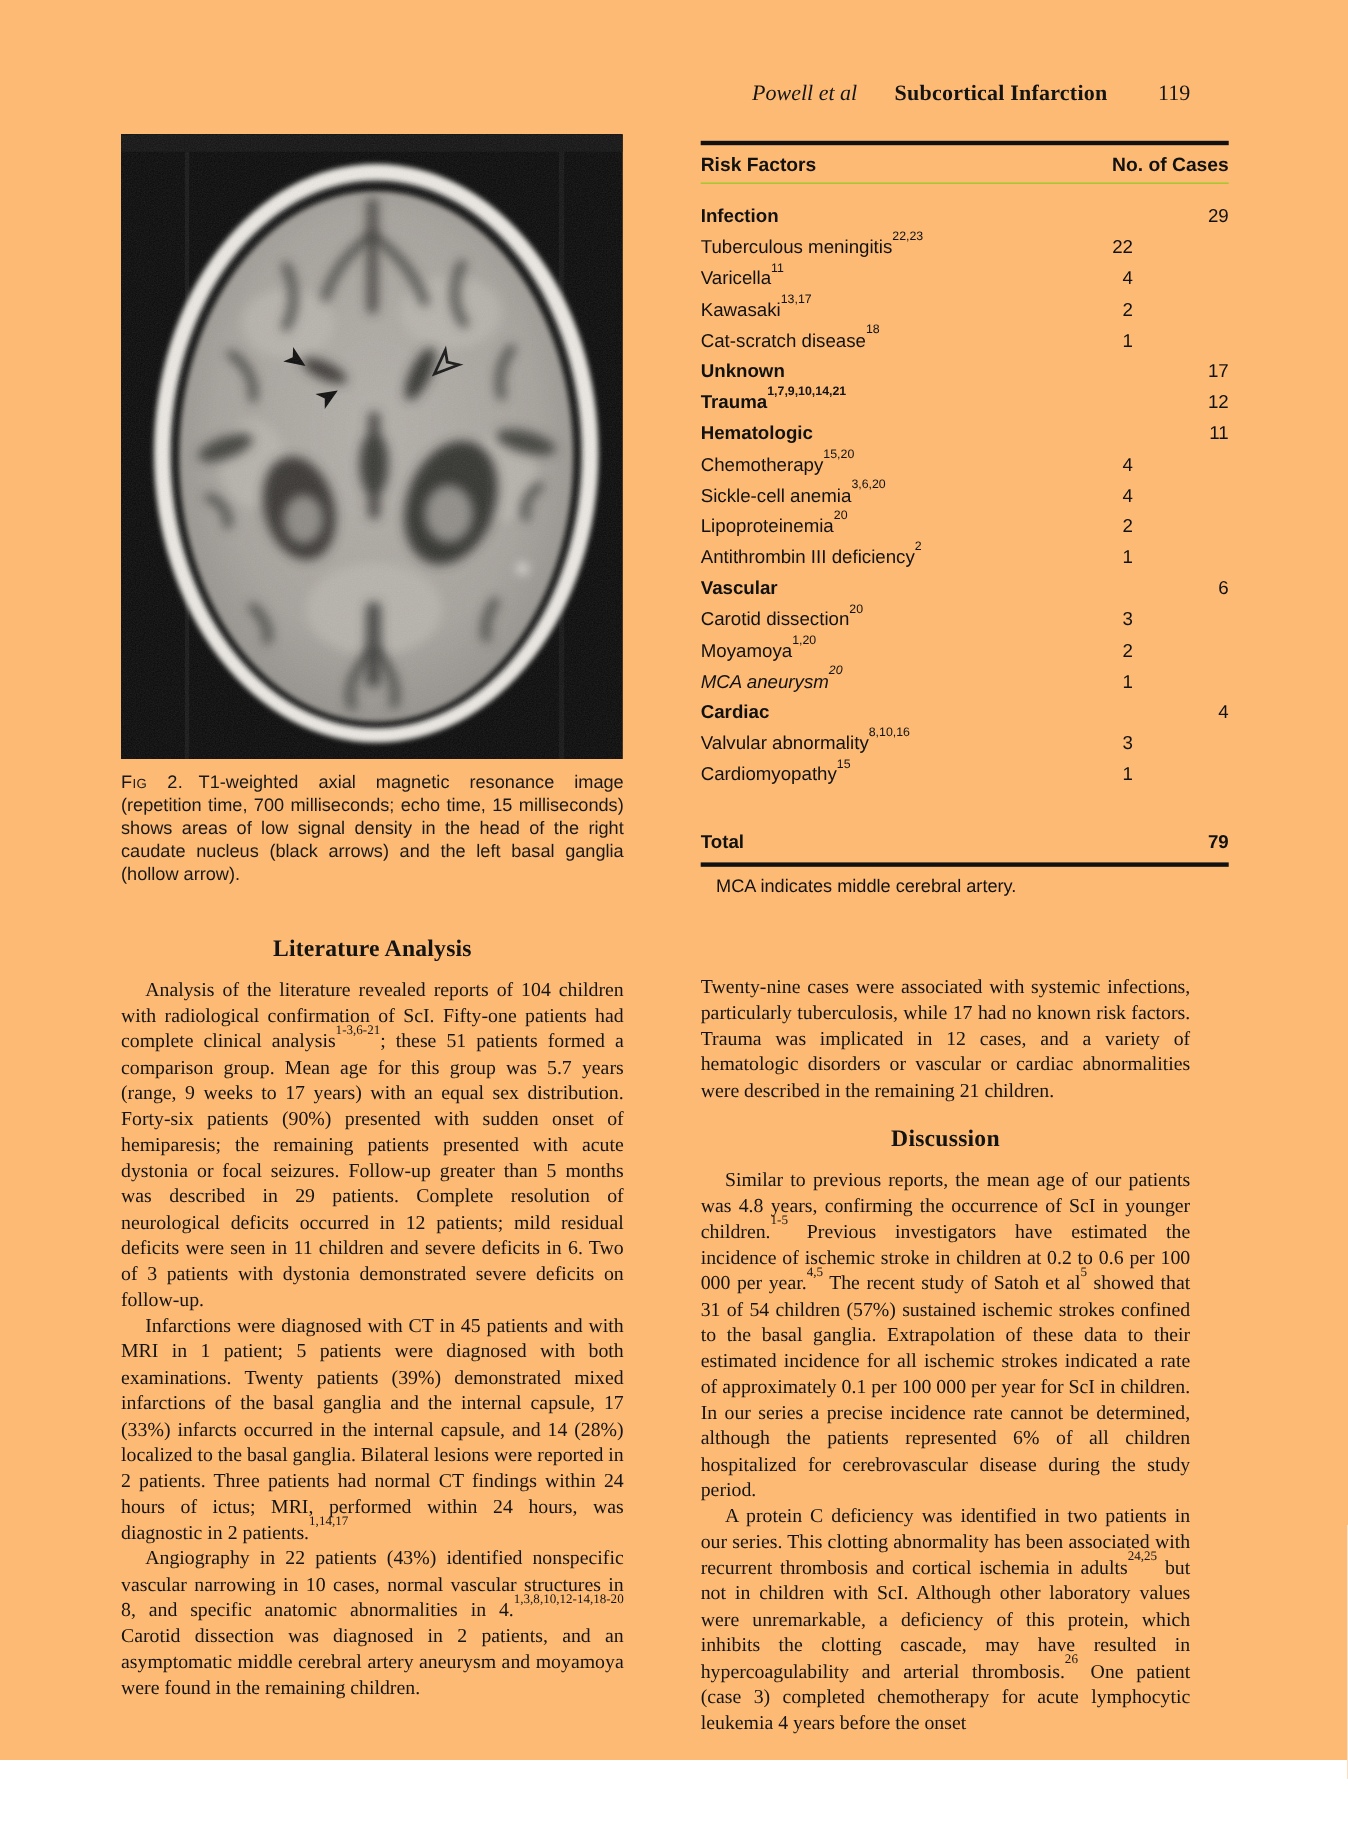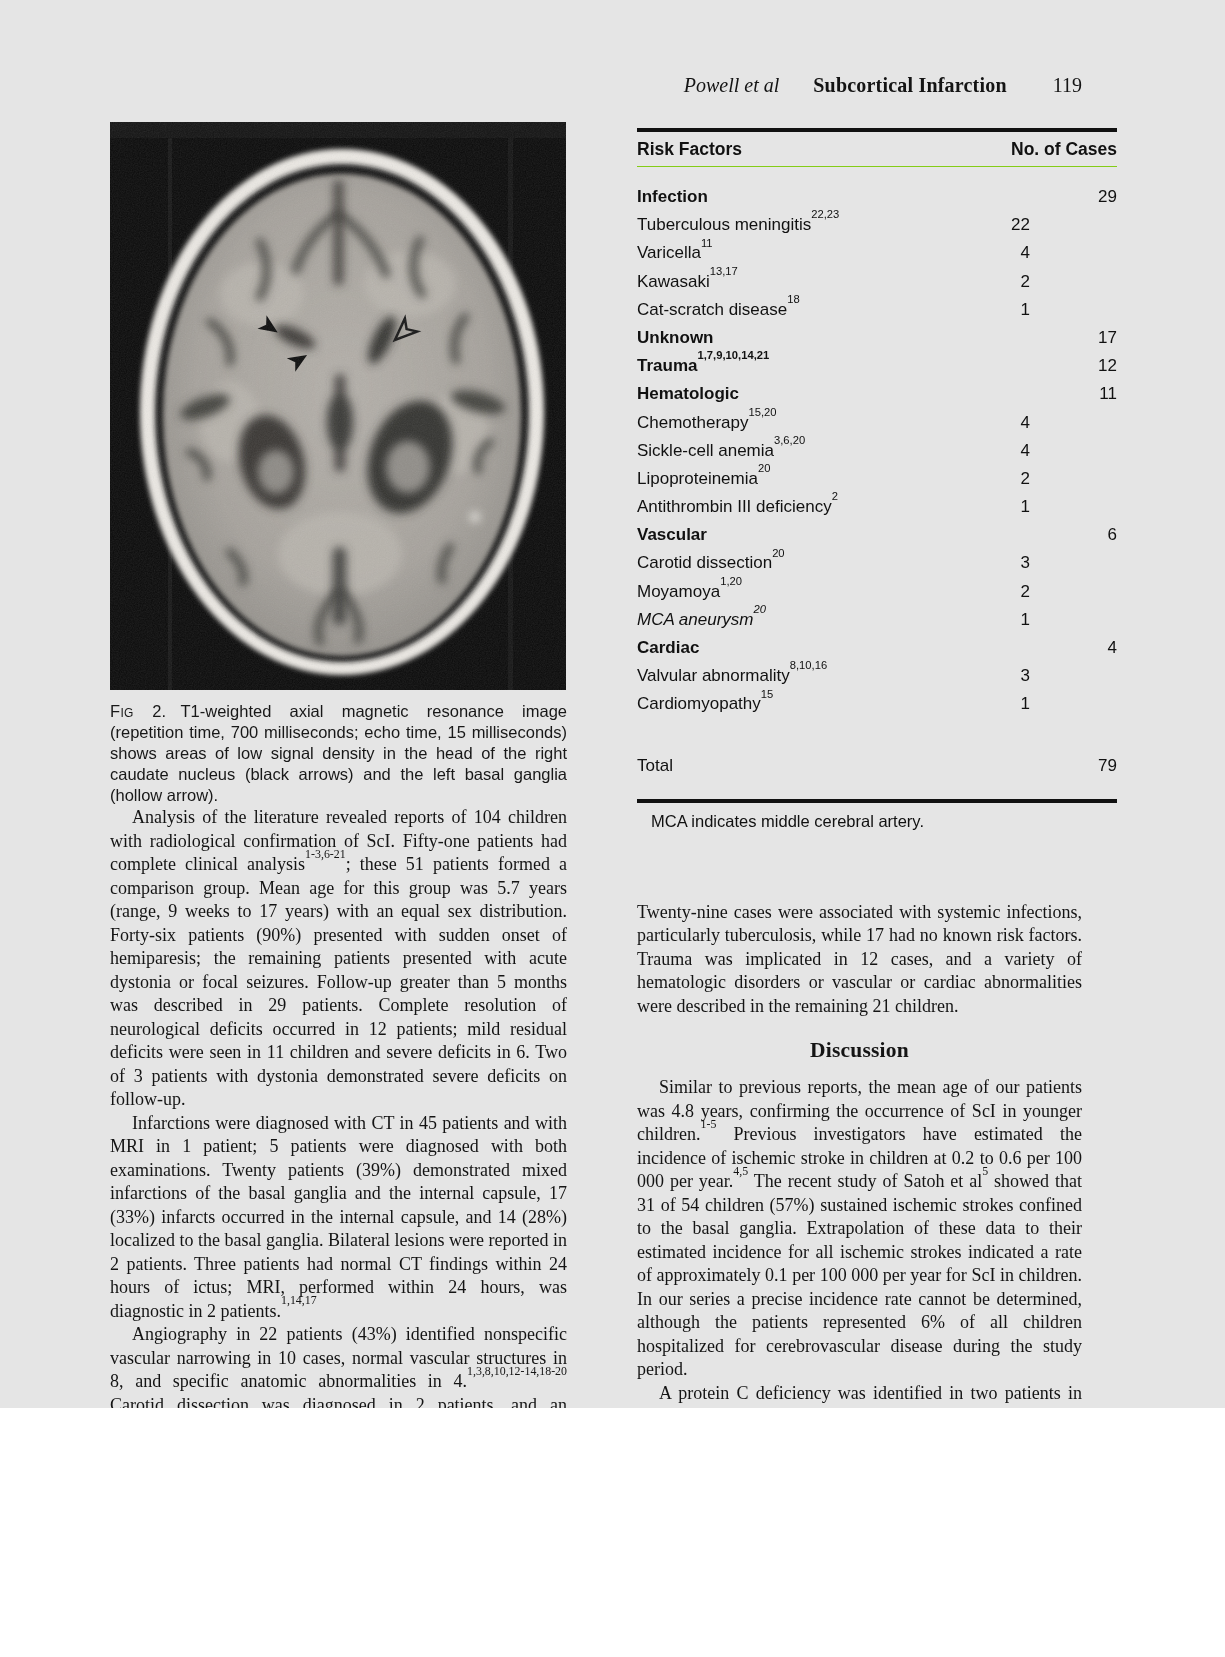--- a/index.html
+++ b/index.html
@@ -1,17 +1,17 @@
 <!DOCTYPE html>
 <html lang="en"><head>
 <meta charset="utf-8">
 <style>
   html,body{margin:0;padding:0;background:#ffffff;}
   .page{
-    position:relative;width:1225px;height:1408px;background:#e5e5e5;
+    position:relative;width:1225px;height:1600px;background:#fdba74;
     color:#141414;font-family:"Liberation Serif",serif;overflow:hidden;
   }
   
   .running-head{
     position:absolute;top:74px;left:617px;width:465px;
     display:flex;justify-content:flex-end;align-items:baseline;
     font-size:20px;white-space:nowrap;
   }
   .rh-authors{font-style:italic;}
   .rh-title{font-weight:bold;margin-left:34px;letter-spacing:.2px;}
@@ -55,22 +55,22 @@
   }
   .tbody{padding-top:20px;}
   .trow{display:flex;align-items:baseline;height:28.2px;font-size:17px;}
   .tlabel{flex:1;}
   .tlabel.b{font-weight:bold;}
   .tlabel.i{font-style:italic;}
   .tcount{width:60px;text-align:right;}
   .ttotal{width:87px;text-align:right;}
   .trow-total{
     display:flex;align-items:baseline;margin-top:33px;
-    border-bottom:4px solid #111;padding-bottom:23px;
-    font-weight:normal;font-size:17px;
+    border-bottom:4px solid #111;padding-bottom:8px;
+    font-weight:bold;font-size:17px;
   }
   .tfoot{font-size:16.5px;margin-top:9px;padding-left:14px;}
 </style>
 </head>
 <body>
 
 <div class="page">
 
   <header class="running-head">
     <span class="rh-authors">Powell et al</span>
@@ -154,20 +154,21 @@
         <g transform="translate(301,203) rotate(137)">
           <path d="M0,-9 L22,0 L0,9 L6,0 Z" fill="none" stroke="#171717" stroke-width="2.5"></path>
         </g>
         <rect width="456" height="568" filter="url(#grain)" opacity="0.13"></rect>
       </svg>
       <figcaption>
         <span class="figlabel">Fig 2.</span><span>T1-weighted axial magnetic resonance image (repetition time, 700 milliseconds; echo time, 15 milliseconds) shows areas of low signal density in the head of the right caudate nucleus (black arrows) and the left basal ganglia (hollow arrow).</span>
       </figcaption>
     </figure>
 
+    <h2 class="section">Literature Analysis</h2>
     <p class="body indent">Analysis of the literature revealed reports of 104 children with radiological confirmation of ScI. Fifty-one patients had complete clinical analysis<sup>1-3,6-21</sup>; these 51 patients formed a comparison group. Mean age for this group was 5.7 years (range, 9 weeks to 17 years) with an equal sex distribution. Forty-six patients (90%) presented with sudden onset of hemiparesis; the remaining patients presented with acute dystonia or focal seizures. Follow-up greater than 5 months was described in 29 patients. Complete resolution of neurological deficits occurred in 12 patients; mild residual deficits were seen in 11 children and severe deficits in 6. Two of 3 patients with dystonia demonstrated severe deficits on follow-up.</p>
     <p class="body indent">Infarctions were diagnosed with CT in 45 patients and with MRI in 1 patient; 5 patients were diagnosed with both examinations. Twenty patients (39%) demonstrated mixed infarctions of the basal ganglia and the internal capsule, 17 (33%) infarcts occurred in the internal capsule, and 14 (28%) localized to the basal ganglia. Bilateral lesions were reported in 2 patients. Three patients had normal CT findings within 24 hours of ictus; MRI, performed within 24 hours, was diagnostic in 2 patients.<sup>1,14,17</sup></p>
     <p class="body indent">Angiography in 22 patients (43%) identified nonspecific vascular narrowing in 10 cases, normal vascular structures in 8, and specific anatomic abnormalities in 4.<sup>1,3,8,10,12-14,18-20</sup> Carotid dissection was diagnosed in 2 patients, and an asymptomatic middle cerebral artery aneurysm and moyamoya were found in the remaining children.</p>
   </section>
 
   <section class="col-right">
     <div class="rf-table">
       <div class="thead">
         <span>Risk Factors</span>
         <span>No. of Cases</span>

